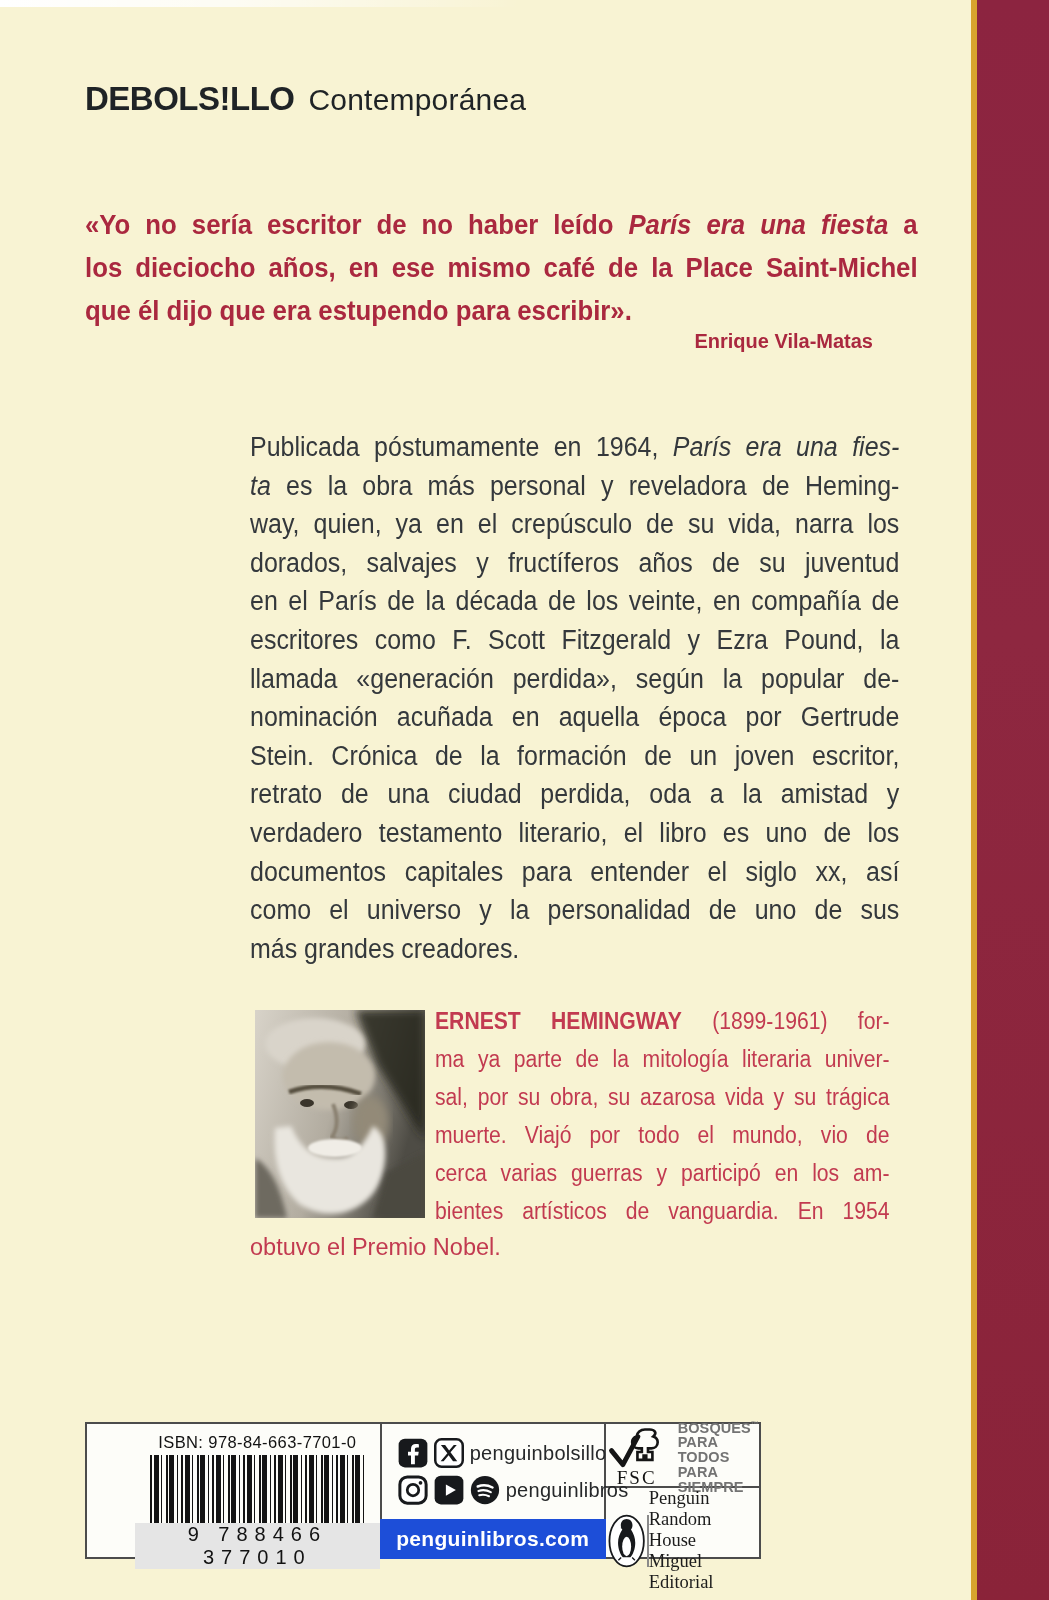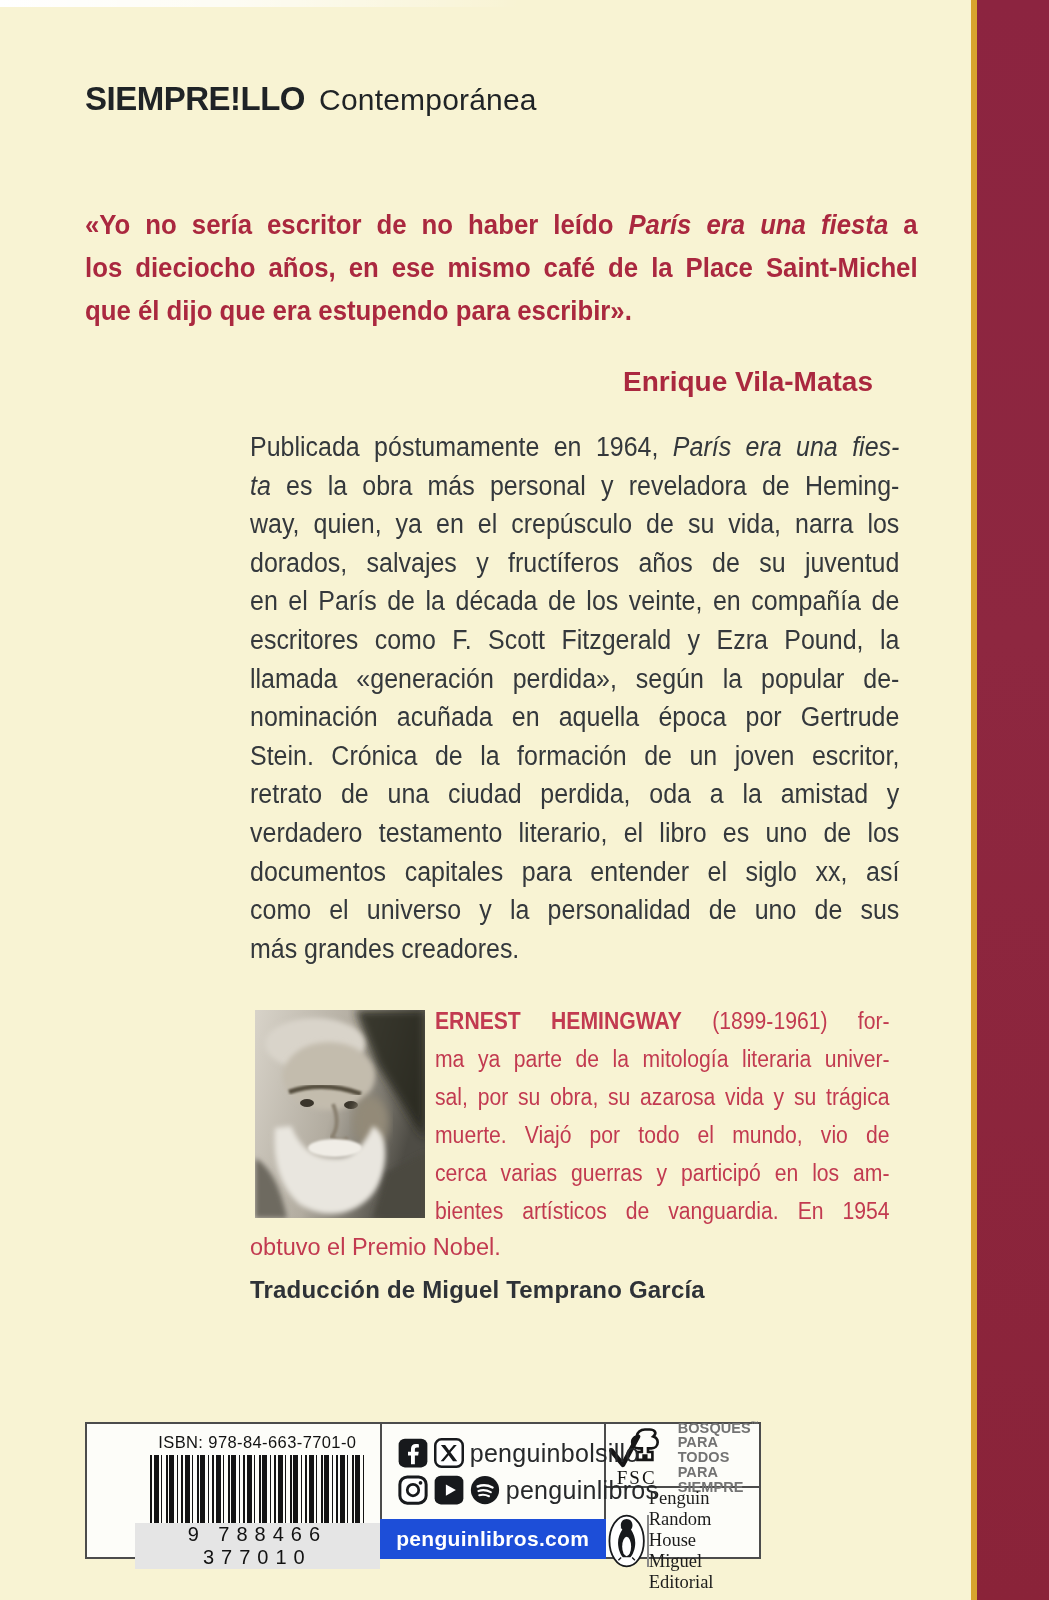--- a/index.html
+++ b/index.html
@@ -17,21 +17,21 @@
   
   .logo-row{left:85px;top:80px;display:flex;align-items:baseline;gap:14px;color:#1f2326;}
   .logo-name{font-size:33px;font-weight:800;letter-spacing:-0.5px;}
   .logo-collection{font-size:30px;font-weight:400;letter-spacing:0.2px;}
 
   
   .quote{left:85px;top:203px;width:905px;font-size:28px;font-weight:700;color:#aa283f;
          line-height:43px;transform:scaleX(.92);transform-origin:left top;}
   .quote .ln{text-align-last:justify;white-space:normal;}
   .quote .ln:last-child{text-align-last:left;}
-  .attribution{left:85px;top:330px;width:788px;text-align:right;font-size:28px;font-weight:700;color:#aa283f;margin-top:36px;}
+  .attribution{left:85px;top:330px;width:788px;text-align:right;font-size:20px;font-weight:700;color:#aa283f;}
 
   
   .synopsis{left:250px;top:428px;width:702px;font-size:27px;color:#34383c;line-height:38.6px;
             transform:scaleX(.925);transform-origin:left top;}
   .synopsis .ln{text-align-last:justify;}
   .synopsis .ln:last-child{text-align-last:left;}
 
   .it{font-style:italic;}
   .bd{font-weight:700;}
 
@@ -57,21 +57,21 @@
           #141414 11px 12px, transparent 12px 16px,
           #141414 16px 18px, transparent 18px 19px,
           #141414 19px 24px, transparent 24px 27px,
           #141414 27px 28px, transparent 28px 31px);}
   .barcode-digits{text-align:center;font-size:20px;color:#121212;letter-spacing:7px;margin-top:-6px;
                   background:#e5e5e5;display:block;}
 
   .cell-social{width:224px;border-right:2px solid #4c4c4c;position:relative;box-sizing:border-box;}
   .social-row{display:flex;align-items:center;gap:6px;margin:7px 0 0 16px;}
   .social-row:first-child{margin-top:14px;}
-  .handle{font-size:25px;color:#26282a;letter-spacing:0.3px;}
+  .handle{font-size:20px;color:#26282a;letter-spacing:0.3px;}
   .sicon{width:30px;height:30px;flex:0 0 auto;}
   .webbar{position:absolute;left:-2px;right:-2px;bottom:-2px;height:40px;background:#1d4ed8;
           color:#fff;display:flex;align-items:center;justify-content:center;
           font-size:21px;font-weight:700;letter-spacing:0.3px;}
 
   .cell-right{flex:1;display:flex;flex-direction:column;box-sizing:border-box;}
   .fsc-row{height:64px;border-bottom:2px solid #4c4c4c;display:flex;align-items:center;
            justify-content:center;gap:10px;padding-top:2px;box-sizing:border-box;}
   .fsc-col{display:flex;flex-direction:column;align-items:center;line-height:1;}
   .fsc-acronym{font-family:"Liberation Serif",serif;font-size:19px;color:#141414;letter-spacing:2px;margin-top:-2px;}
@@ -84,21 +84,21 @@
 </head>
 <body>
 
 <div id="canvas">
 
   <div class="abs top-sliver"></div>
   <div class="abs gold-line"></div>
   <div class="abs maroon-band"></div>
 
   <div class="abs logo-row">
-    <span class="logo-name">SIEMPRE!LLO</span>
+    <span class="logo-name">DEBOLS!LLO</span>
     <span class="logo-collection">Contemporánea</span>
   </div>
 
   <div class="abs quote">
       <div class="ln"><span>«Yo no sería escritor de no haber leído </span><span class="it">París era una fiesta</span><span> a</span></div>
       <div class="ln"><span>los dieciocho años, en ese mismo café de la Place Saint-Michel</span></div>
       <div class="ln"><span>que él dijo que era estupendo para escribir».</span></div>
     </div>
   <div class="abs attribution">Enrique Vila-Matas</div>
 
@@ -157,21 +157,20 @@
         <div class="ln"><span class="bd">ERNEST HEMINGWAY</span><span> (1899-1961) for-</span></div>
         <div class="ln"><span>ma ya parte de la mitología literaria univer-</span></div>
         <div class="ln"><span>sal, por su obra, su azarosa vida y su trágica</span></div>
         <div class="ln"><span>muerte. Viajó por todo el mundo, vio de</span></div>
         <div class="ln"><span>cerca varias guerras y participó en los am-</span></div>
         <div class="ln"><span>bientes artísticos de vanguardia. En 1954</span></div>
       </div>
     <div class="bio-last">obtuvo el Premio Nobel.</div>
   </div>
 
-  <div class="abs traduccion">Traducción de Miguel Temprano García</div>
 
   <div class="abs footer-box">
 
     <div class="cell-barcode">
       <div class="isbn-label">ISBN: 978-84-663-7701-0</div>
       <div class="bars"></div>
       <div class="barcode-digits">9 788466 377010</div>
     </div>
 
     <div class="cell-social">

